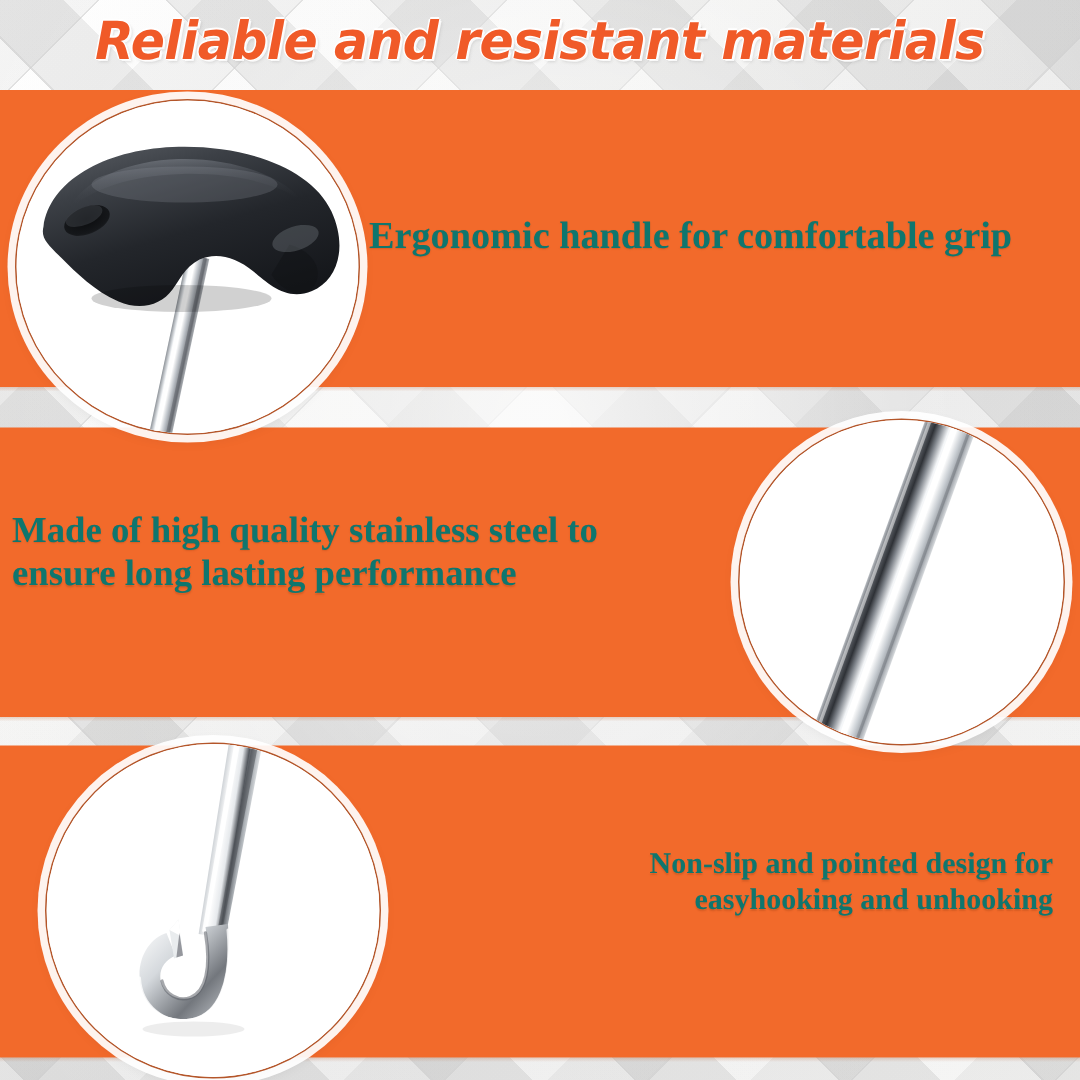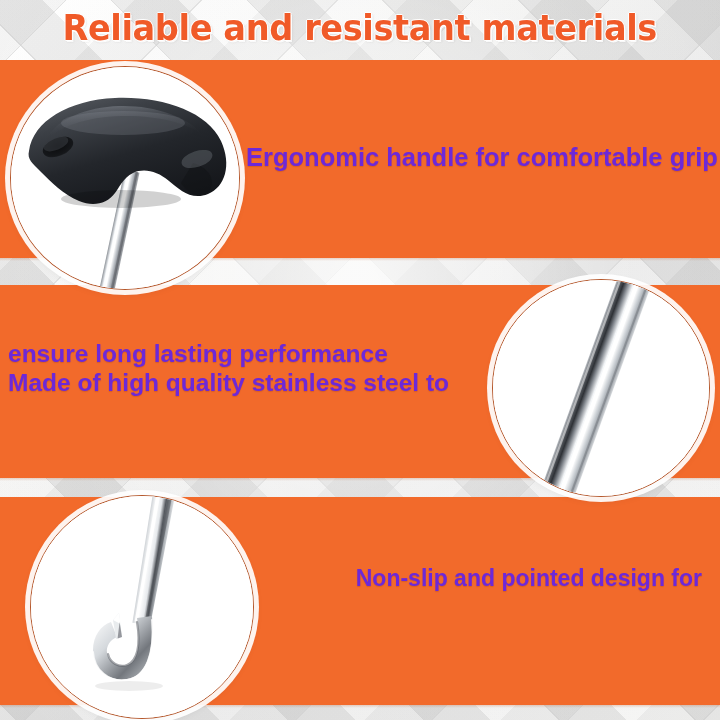--- a/index.html
+++ b/index.html
@@ -58,20 +58,21 @@
 
   
   .title-wrap {
     position: absolute;
     left: 0; right: 0; top: 2px;
     height: 52px;
     display: flex;
     align-items: center;
     justify-content: center;
     z-index: 6;
+    font-style: italic;
   }
   .title {
     font-family: "DejaVu Sans", sans-serif;
     font-weight: bold;
     font-size: 35px;
     letter-spacing: -0.4px;
     color: #F05A28;
     white-space: nowrap;
     transform: scaleX(0.96);
     text-shadow:
@@ -115,43 +116,43 @@
 
   #circle-handle  { left: 10px;  top: 66px;  width: 228px; height: 222px; }
   #circle-shaft   { left: 492px; top: 279px; width: 216px; height: 216px; }
   #circle-hook    { left: 30px;  top: 495px; width: 222px; height: 222px; }
 
   .photo-inner { position: absolute; inset: 0; }
 
   
   .panel-text {
     position: absolute;
-    color: #6d28d9;
-    font-family: Liberation Sans, sans-serif;
+    color: #0f766e;
+    font-family: Liberation Serif, serif;
     font-weight: bold;
     z-index: 4;
     line-height: 1.18;
     text-shadow: 0 1px 1px rgba(140,55,15,0.25);
   }
   #text-1 {
     left: 246px; top: 142px;
     width: 470px;
     font-size: 25.5px;
     text-align: left;
   }
   #text-2 {
     left: 8px; top: 340px;
     width: 480px;
     font-size: 24.5px;
     text-align: left;
   }
   #text-3 {
     right: 18px; top: 565px;
     width: 410px;
-    font-size: 23px;
+    font-size: 20px;
     text-align: right;
   }
   .panel-text .line { display: block; white-space: nowrap; }
   #text-3 .line { white-space: nowrap; }
 </style>
 </head>
 <body>
 
 <div id="stage">
 
@@ -258,22 +259,22 @@
       <g transform="rotate(20 108 108)">
         <rect x="86" y="-70" width="34" height="370" fill="url(#gRod)"></rect>
         <rect x="88" y="-70" width="2.2" height="370" fill="#ffffff" opacity="0.5"></rect>
         <rect x="104" y="-70" width="4" height="370" fill="#ffffff" opacity="0.95"></rect>
         <rect x="115" y="-70" width="2" height="370" fill="#6d7177" opacity="0.45"></rect>
       </g>
     </svg>
   </div>
 
   <div class="panel-text" id="text-2">
+    <span class="line">Made of high quality stainless steel to</span>
     <span class="line">ensure long lasting performance</span>
-    <span class="line">Made of high quality stainless steel to</span>
   </div>
 
   <div class="panel" id="panel-3"></div>
 
   <div class="photo-circle" id="circle-hook">
     <svg class="photo-inner" viewBox="0 0 222 222" preserveAspectRatio="xMidYMid slice">
       <defs>
         <linearGradient id="gHookBody" x1="0" y1="0" x2="1" y2="0">
           <stop offset="0%" stop-color="#cfd3d7"></stop>
           <stop offset="20%" stop-color="#ffffff"></stop>
@@ -313,15 +314,16 @@
       <path d="M 106 126 C 110 150, 106 165, 96 169 C 88 172, 79 167, 77 158" fill="none" stroke="#5d6167" stroke-width="2.2" opacity="0.55" stroke-linecap="round"></path>
 
       <path d="M 121 124 C 124 158, 115 181, 96 184 C 78 187, 63 174, 62 156" fill="none" stroke="#ffffff" stroke-width="2" opacity="0.8" stroke-linecap="round"></path>
 
       <ellipse cx="98" cy="190" rx="34" ry="5" fill="#000000" opacity="0.07"></ellipse>
     </svg>
   </div>
 
   <div class="panel-text" id="text-3">
     <span class="line">Non-slip and pointed design for</span>
+    <span class="line">easyhooking and unhooking</span>
   </div>
 
 </div>
 
 </body></html>

